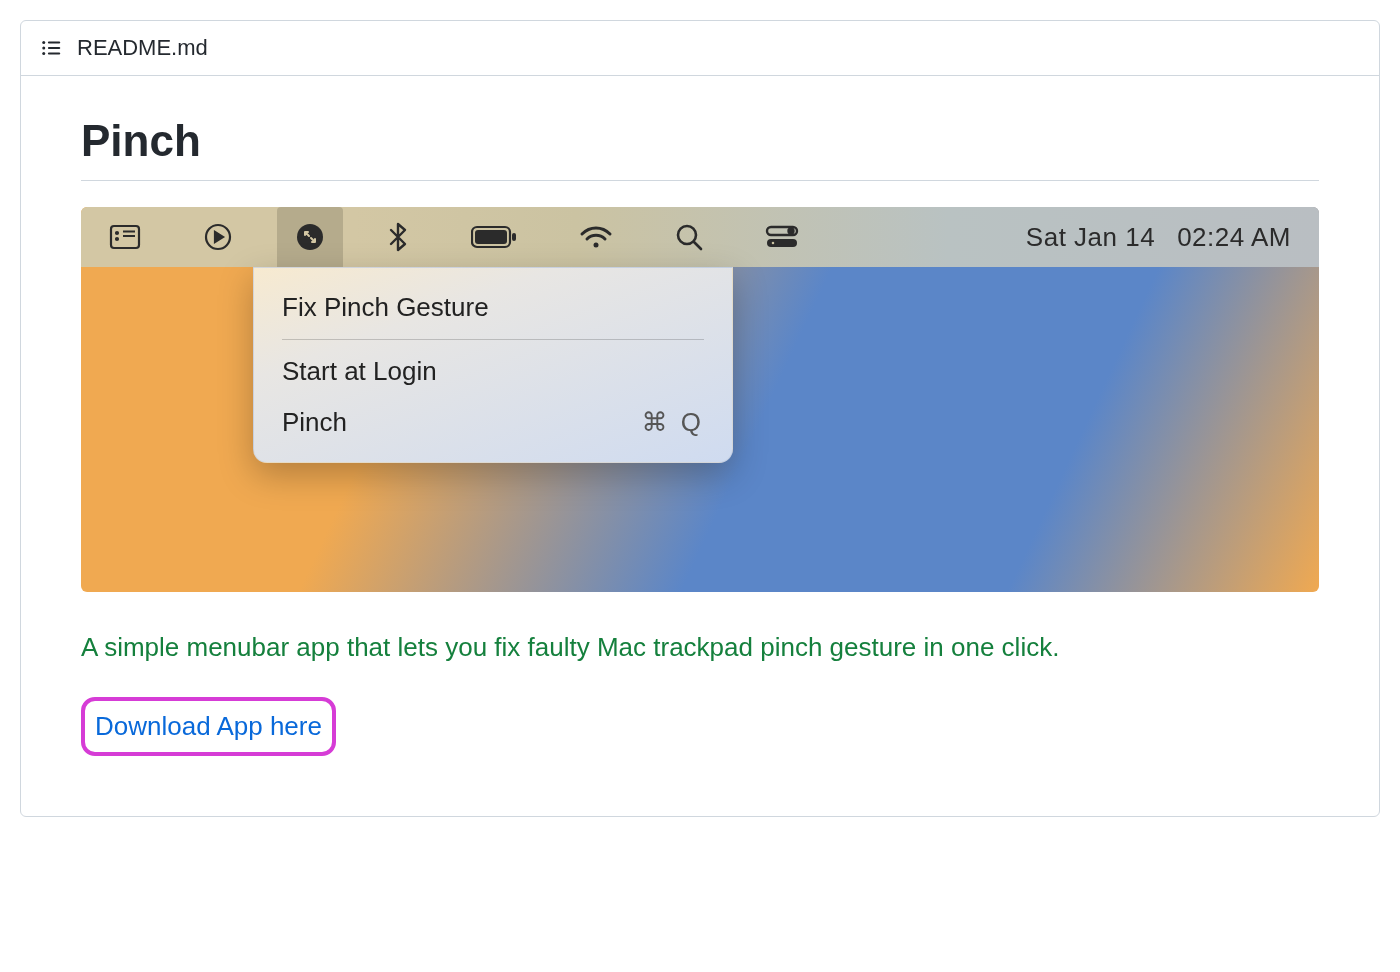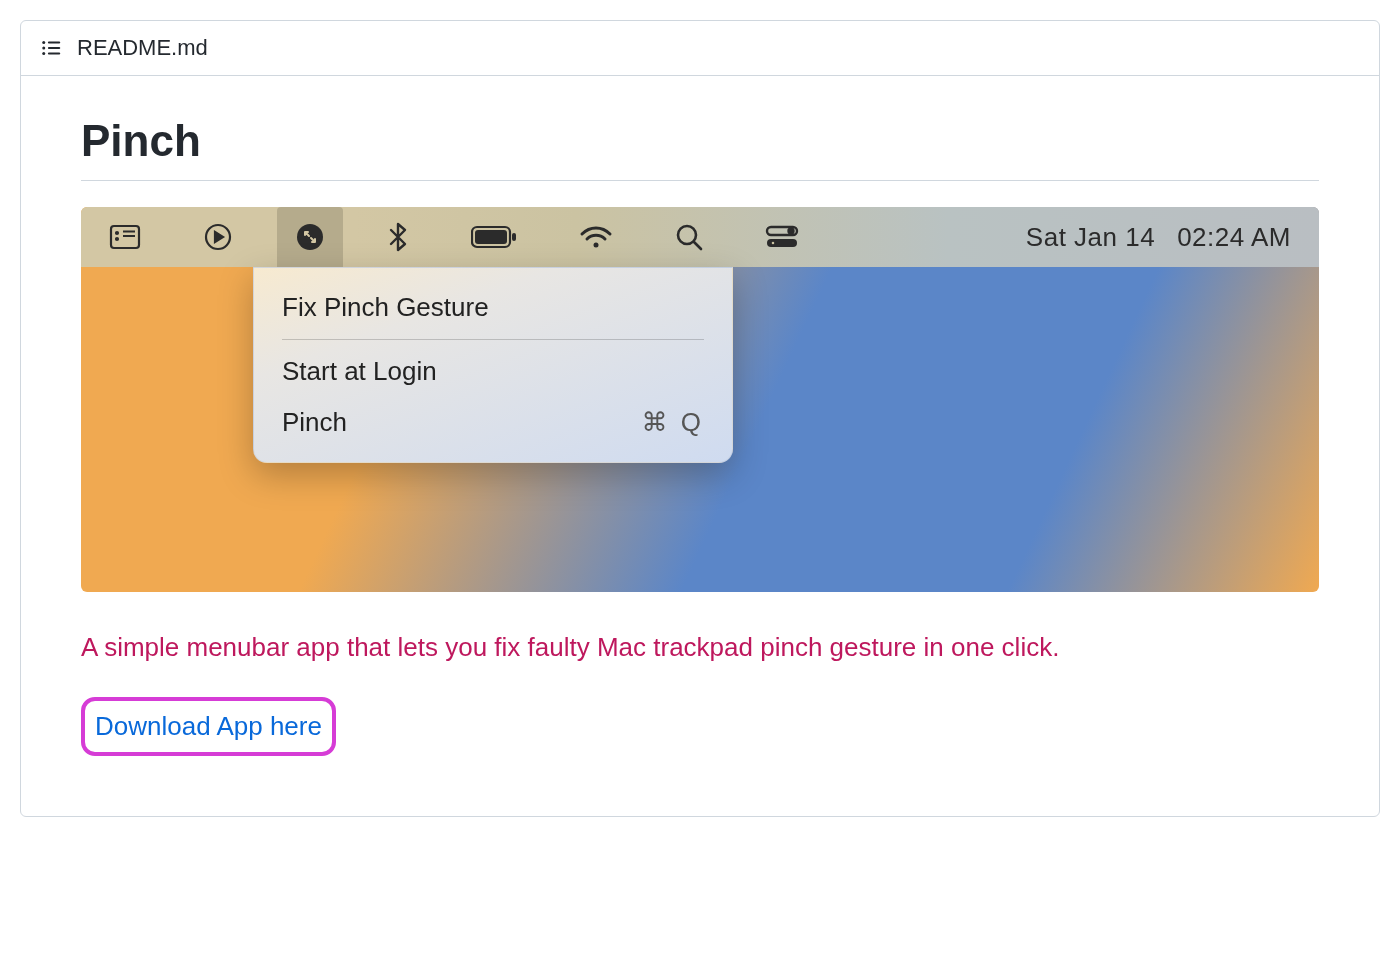--- a/index.html
+++ b/index.html
@@ -111,21 +111,21 @@
     margin: 6px 28px;
   }
   .dropdown .shortcut {
     margin-left:auto;
     color:#555;
     letter-spacing: 3px;
   }
   .description {
     font-size: 26px;
     line-height: 1.5;
-    color:#be185d;
+    color:#15803d;
     margin-bottom: 30px;
   }
   .download-line {
     font-size: 26px;
     line-height: 1.5;
     display:flex;
     align-items:center;
     flex-wrap:wrap;
     gap: 24px;
   }

